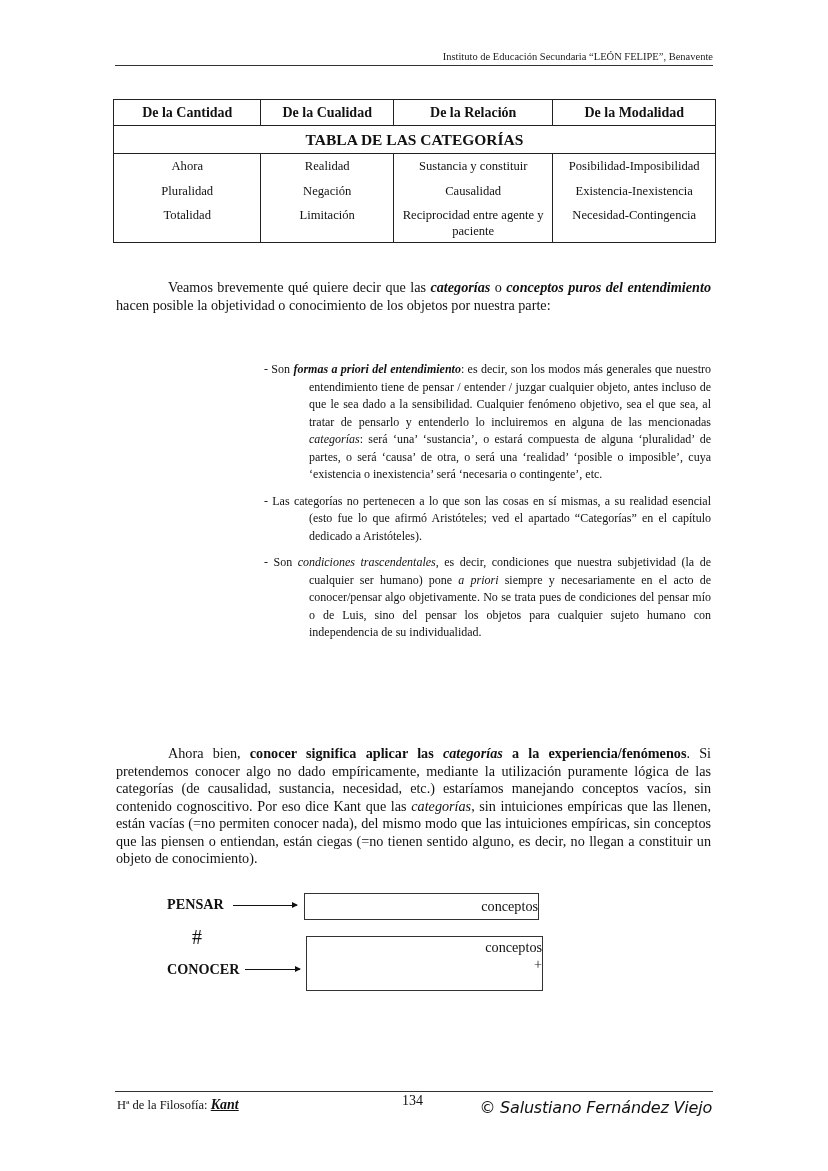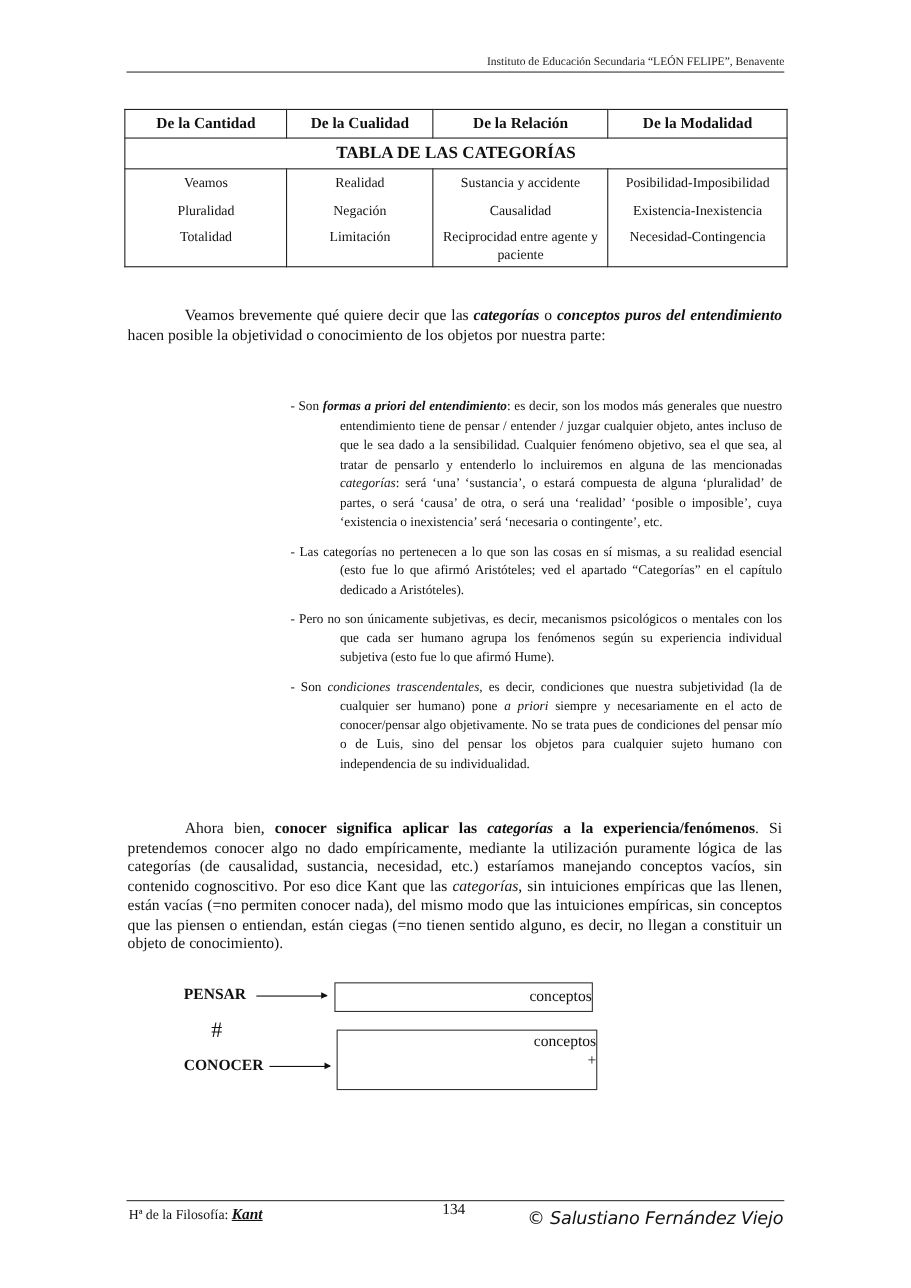--- a/index.html
+++ b/index.html
@@ -55,49 +55,48 @@
       <th style="width:24.5%">De la Cantidad</th>
       <th style="width:22%">De la Cualidad</th>
       <th style="width:26.5%">De la Relación</th>
       <th style="width:27%">De la Modalidad</th>
     </tr>
     <tr>
       <td class="title-cell" colspan="4">TABLA DE LAS CATEGORÍAS</td>
     </tr>
     <tr>
       <td class="col">
-        <div>Veamos</div>
+        <div>Ahora</div>
         <div>Pluralidad</div>
         <div>Totalidad</div>
       </td>
       <td class="col">
         <div>Realidad</div>
         <div>Negación</div>
         <div>Limitación</div>
       </td>
       <td class="col">
-        <div>Sustancia y accidente</div>
+        <div>Sustancia y constituir</div>
         <div>Causalidad</div>
         <div style="padding:0 4px;">Reciprocidad entre agente y paciente</div>
       </td>
       <td class="col">
         <div>Posibilidad-Imposibilidad</div>
         <div>Existencia-Inexistencia</div>
         <div>Necesidad-Contingencia</div>
       </td>
     </tr>
   </tbody>
     </table>
 
   <p class="para intro" style="margin:0"><span>Veamos brevemente qué quiere decir que las </span><b><i>categorías</i></b><span> o </span><b><i>conceptos puros del entendimiento</i></b><span> hacen posible la objetividad o conocimiento de los objetos por nuestra parte:</span></p>
 
   <div class="bullets b1">
     <div class="bullet"><span>- Son </span><b><i>formas a priori del entendimiento</i></b><span>: es decir, son los modos más generales que nuestro entendimiento tiene de pensar / entender / juzgar cualquier objeto, antes incluso de que le sea dado a la sensibilidad. Cualquier fenómeno objetivo, sea el que sea, al tratar de pensarlo y entenderlo lo incluiremos en alguna de las mencionadas </span><i>categorías</i><span>: será ‘una’ ‘sustancia’, o estará compuesta de alguna ‘pluralidad’ de partes, o será ‘causa’ de otra, o será una ‘realidad’ ‘posible o imposible’, cuya ‘existencia o inexistencia’ será ‘necesaria o contingente’, etc.</span></div>
     <div class="bullet"><span>- Las categorías no pertenecen a lo que son las cosas en sí mismas, a su realidad esencial (esto fue lo que afirmó Aristóteles; ved el apartado “Categorías” en el capítulo dedicado a Aristóteles).</span></div>
-    <div class="bullet"><span>- Pero no son únicamente subjetivas, es decir, mecanismos psicológicos o mentales con los que cada ser humano agrupa los fenómenos según su experiencia individual subjetiva (esto fue lo que afirmó Hume).</span></div>
     <div class="bullet"><span>- Son </span><i>condiciones trascendentales</i><span>, es decir, condiciones que nuestra subjetividad (la de cualquier ser humano) pone </span><i>a priori</i><span> siempre y necesariamente en el acto de conocer/pensar algo objetivamente. No se trata pues de condiciones del pensar mío o de Luis, sino del pensar los objetos para cualquier sujeto humano con independencia de su individualidad.</span></div>
   </div>
 
   <p class="para ahora" style="margin:0"><span>Ahora bien, </span><b>conocer significa aplicar las </b><b><i>categorías</i></b><b> a la experiencia/fenómenos</b><span>. Si pretendemos conocer algo no dado empíricamente, mediante la utilización puramente lógica de las categorías (de causalidad, sustancia, necesidad, etc.) estaríamos manejando conceptos vacíos, sin contenido cognoscitivo. Por eso dice Kant que las </span><i>categorías</i><span>, sin intuiciones empíricas que las llenen, están vacías (=no permiten conocer nada), del mismo modo que las intuiciones empíricas, sin conceptos que las piensen o entiendan, están ciegas (=no tienen sentido alguno, es decir, no llegan a constituir un objeto de conocimiento).</span></p>
 
   <div>
     <div class="diag-label" style="left:167px; top:896px;">PENSAR</div>
     <div class="arrow" style="left:233px; top:905px; width:64px;"></div>
     <div class="box" style="left:304px; top:893px; width:233px; height:25px; line-height:25px;">conceptos</div>
 

